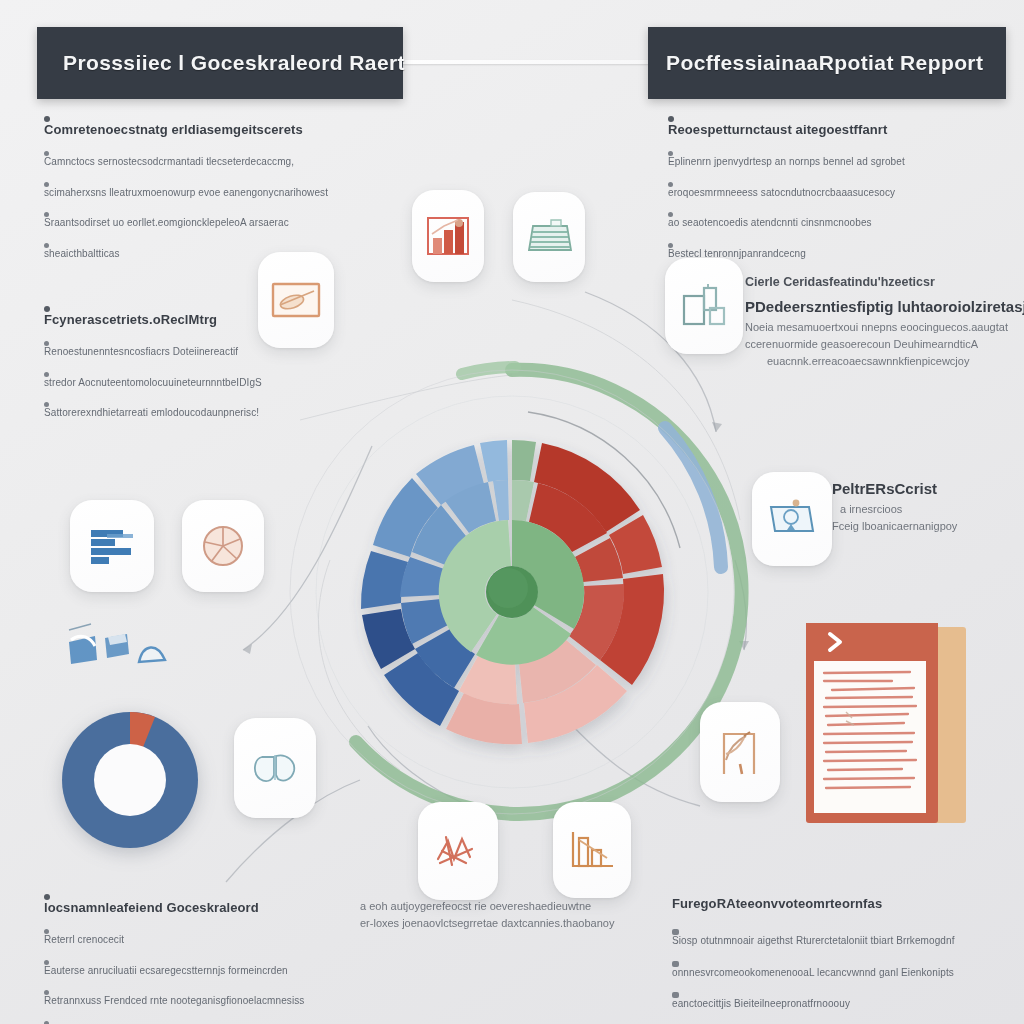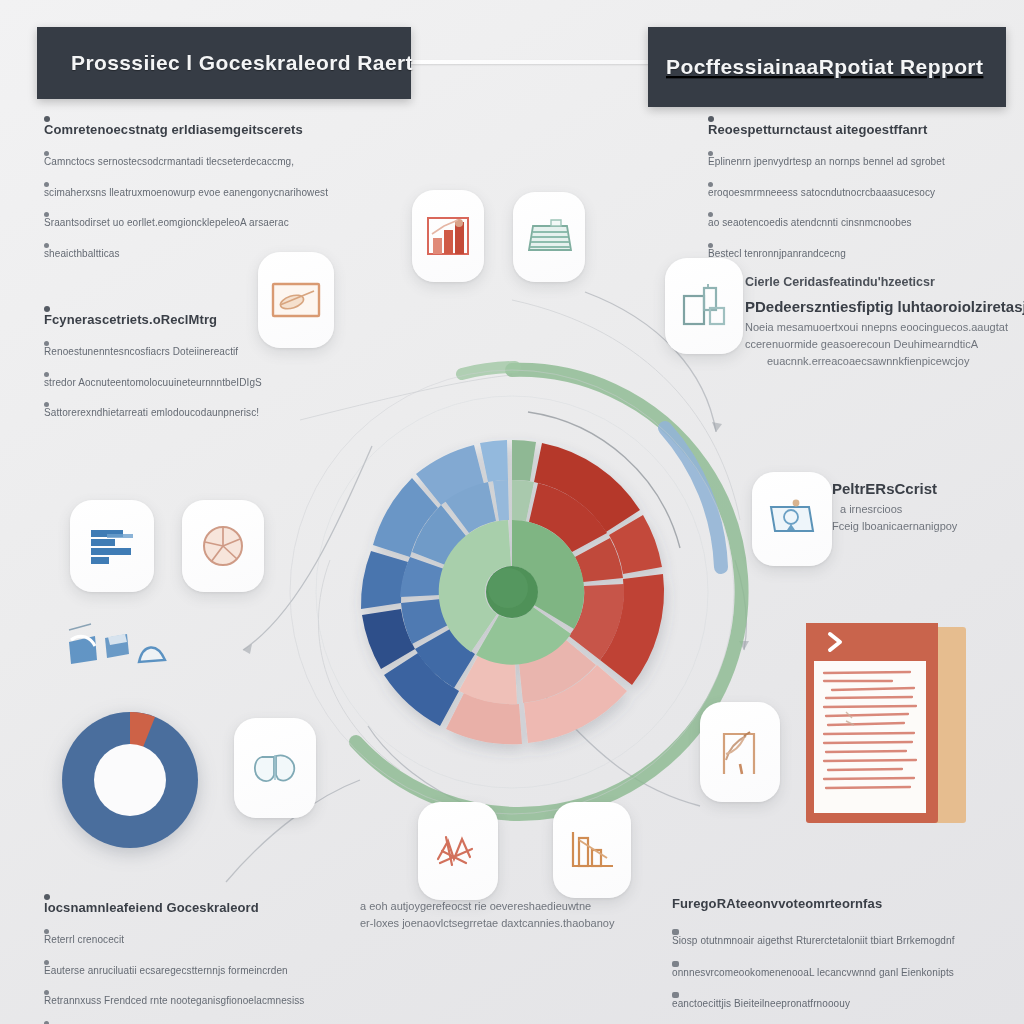--- a/index.html
+++ b/index.html
@@ -15,22 +15,22 @@
   .banner{
     position:absolute;background:#363c45;
     box-shadow:0 3px 9px rgba(0,0,0,.22);
     display:flex;align-items:center;
   }
   .banner-title{
     color:#f4f5f6;font-size:21px;font-weight:bold;
     letter-spacing:.4px;white-space:nowrap;
     text-shadow:0 1px 1px rgba(0,0,0,.35);
   }
-  #banner-left{left:37px;top:27px;width:340px;height:72px;padding-left:34px;}
-  #banner-right{left:648px;top:27px;width:340px;height:80px;padding-left:18px;text-decoration:underline;}
+  #banner-left{left:37px;top:27px;width:340px;height:72px;padding-left:26px;}
+  #banner-right{left:648px;top:27px;width:340px;height:72px;padding-left:18px;}
   #banner-connector{
     position:absolute;left:373px;top:60px;width:280px;height:4px;
     background:linear-gradient(90deg,#ffffff,#f7f7f8);
     box-shadow:0 1px 2px rgba(0,0,0,.12);
   }
 
   
   .bullets{position:absolute;}
   .bullet{
     display:flex;align-items:flex-start;margin-bottom:7px;
@@ -132,21 +132,21 @@
     <div class="bullet">
         <span class="dot"></span>
         <span class="txt">Sraantsodirset uo eorllet.eomgioncklepeleoA arsaerac</span>
       </div>
     <div class="bullet">
         <span class="dot"></span>
         <span class="txt">sheaicthbaltticas</span>
       </div>
   </div>
 
-  <div class="bullets" style="left:708px;top:110px;">
+  <div class="bullets" style="left:668px;top:110px;">
     <div class="bullet head">
       <span class="dot"></span>
       <span class="txt">Reoespetturnctaust aitegoestffanrt</span>
     </div>
     <div class="bullet">
         <span class="dot"></span>
         <span class="txt">Eplinenrn jpenvydrtesp an nornps bennel ad sgrobet</span>
       </div>
     <div class="bullet">
         <span class="dot"></span>

